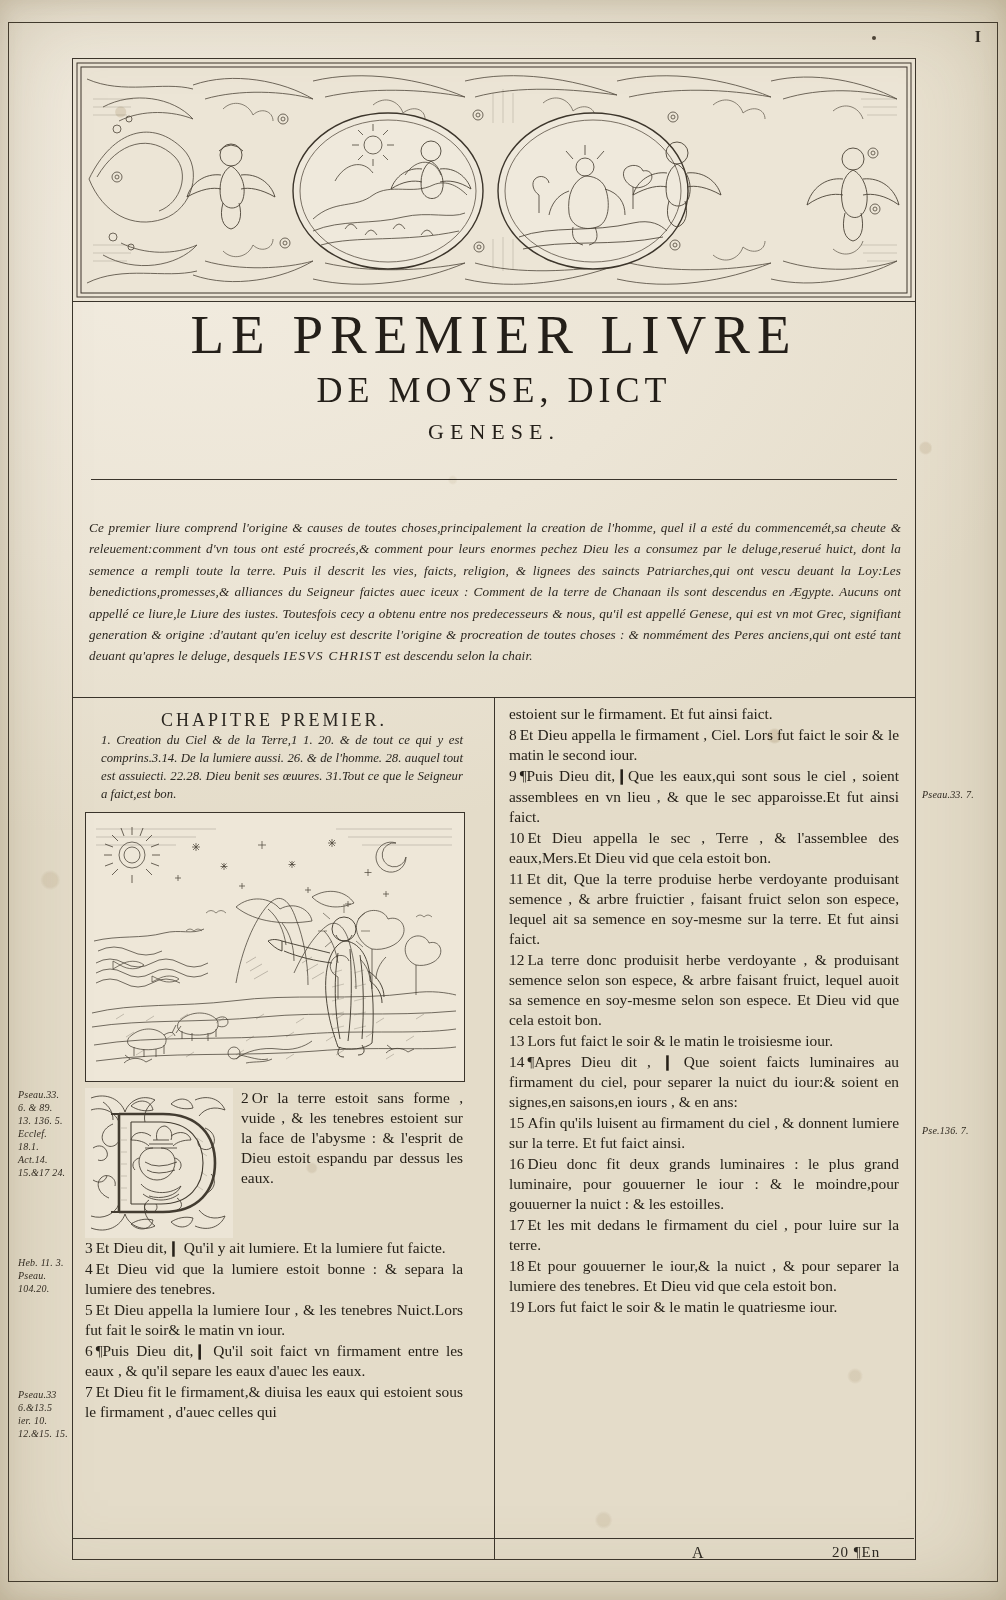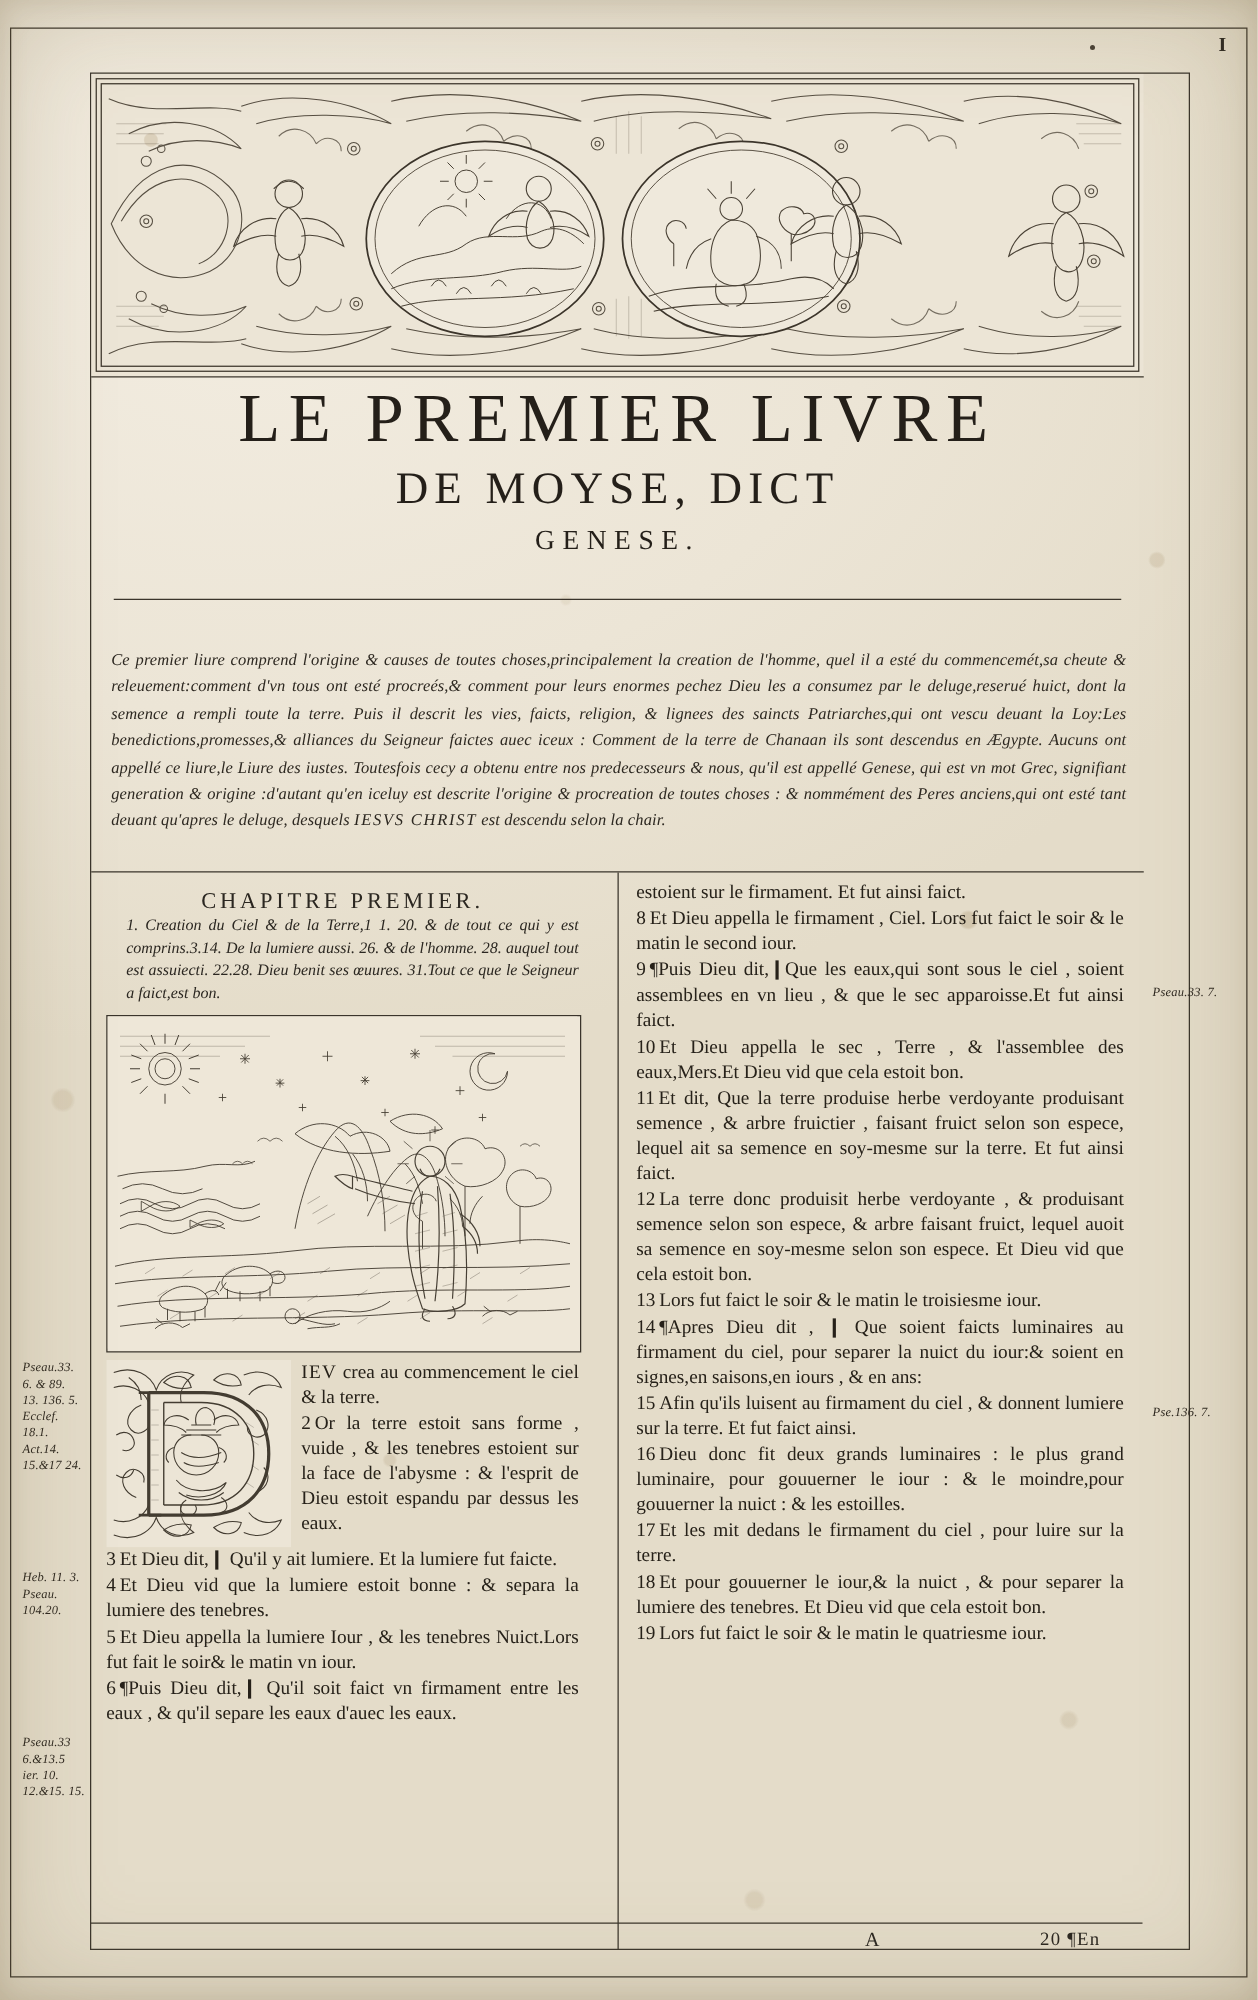--- a/index.html
+++ b/index.html
@@ -62,21 +62,20 @@
     width: 4px; height: 4px; border-radius: 50%;
     background: #4a4236;
   }
 
   
   .textblock {
     position: absolute;
     left: 72px; top: 58px;
     width: 842px; height: 1500px;
     border: 1.4px solid #3a342b;
-    padding-left: 36px;
   }
 
   
   .headpiece {
     position: absolute;
     left: 0; top: 0;
     width: 842px; height: 242px;
     border-bottom: 1.2px solid #3a342b;
     overflow: hidden;
   }
@@ -620,27 +619,27 @@
                     <path d="M92 110 c 6 4 6 10 0 12"></path>
                   </g>
 
                   <g stroke-width="0.4" opacity=".55">
                     <path d="M36 40 l6 0 M36 52 l6 0 M36 64 l6 0 M36 76 l6 0 M36 88 l6 0 M36 100 l6 0 M36 112 l6 0"></path>
                     <path d="M112 50 l6 4 M116 64 l6 4 M116 84 l6 4 M112 98 l6 4"></path>
                   </g>
                 </g>
               </svg>
             </div>
-            <p class="firstline"><span class="sc">IEV</span><span> crea au commencement le ciel &amp; la terre.</span></p>
             <p><span class="vn">2</span><span>Or la terre estoit sans forme , vuide , &amp; les tenebres estoient sur la face de l'abysme : &amp; l'esprit de Dieu estoit espandu par dessus les eaux.</span></p>
           </div>
           <p><span class="vn">3</span><span>Et Dieu dit,❙ Qu'il y ait lumiere. Et la lumiere fut faicte.</span></p>
           <p><span class="vn">4</span><span>Et Dieu vid que la lumiere estoit bonne : &amp; separa la lumiere des tenebres.</span></p>
           <p><span class="vn">5</span><span>Et Dieu appella la lumiere Iour , &amp; les tenebres Nuict.Lors fut fait le soir&amp; le matin vn iour.</span></p>
           <p><span class="vn">6</span><span class="pilcrow">¶</span><span>Puis Dieu dit,❙ Qu'il soit faict vn firmament entre les eaux , &amp; qu'il separe les eaux d'auec les eaux.</span></p>
+          <p><span class="vn">7</span><span>Et Dieu fit le firmament,&amp; diuisa les eaux qui estoient sous le firmament , d'auec celles qui</span></p>
         </div>
       </div>
 
       <div class="col col-right">
         <div class="verses">
           <p><span>estoient sur le firmament. Et fut ainsi faict.</span></p>
           <p><span class="vn">8</span><span>Et Dieu appella le firmament , Ciel. Lors fut faict le soir &amp; le matin le second iour.</span></p>
           <p><span class="vn">9</span><span class="pilcrow">¶</span><span>Puis Dieu dit,❙Que les eaux,qui sont sous le ciel , soient assemblees en vn lieu , &amp; que le sec apparoisse.Et fut ainsi faict.</span></p>
           <p><span class="vn">10</span><span>Et Dieu appella le sec , Terre , &amp; l'assemblee des eaux,Mers.Et Dieu vid que cela estoit bon.</span></p>
           <p><span class="vn">11</span><span>Et dit, Que la terre produise herbe verdoyante produisant semence , &amp; arbre fruictier , faisant fruict selon son espece,  lequel ait sa semence en soy-mesme sur la terre. Et fut ainsi faict.</span></p>

